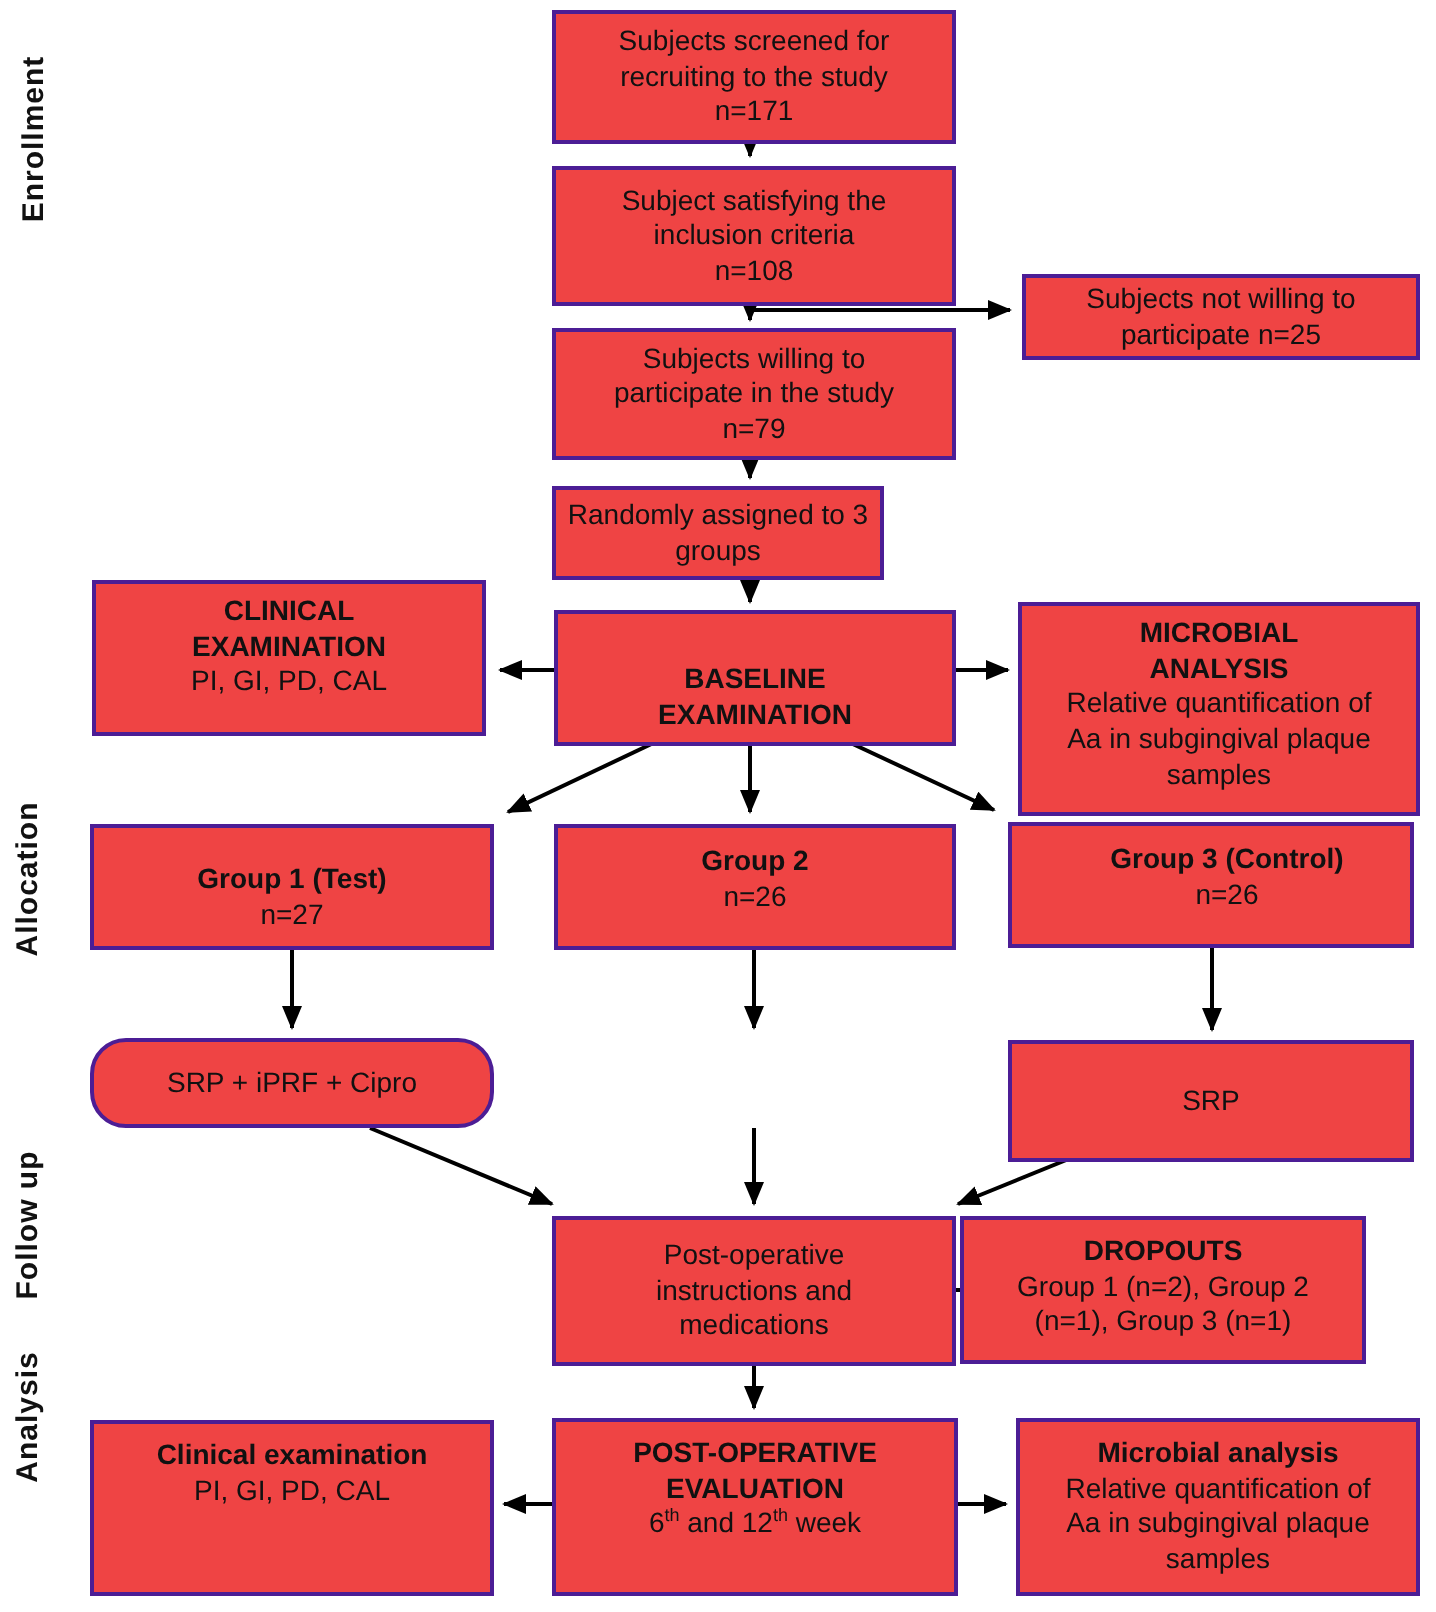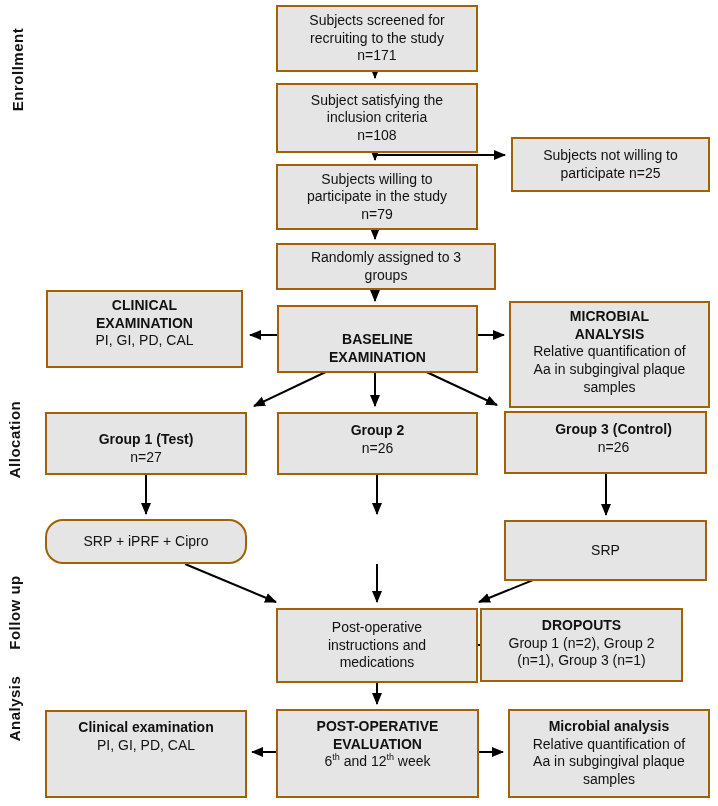--- a/index.html
+++ b/index.html
@@ -3,23 +3,23 @@
 <meta charset="utf-8">
 <style>
   html,body { margin:0; padding:0; background:#ffffff; }
   #canvas {
     position:relative; width:718px; height:806px; background:#ffffff;
     font-family:"Liberation Sans","DejaVu Sans",sans-serif; color:#111;
     overflow:hidden;
   }
   #arrows { position:absolute; left:0; top:0; pointer-events:none; }
   .box {
-    position:absolute; box-sizing:border-box; background:#e5e5e5;
-    border:2px solid #a16207; display:flex; flex-direction:column;
-    text-align:center; font-size:14px; line-height:1.26;
+    position:absolute; box-sizing:border-box; background:#ef4444;
+    border:2px solid #4c1d95; display:flex; flex-direction:column;
+    align-items:center; text-align:center; font-size:14px; line-height:1.26;
     white-space:pre-line;
   }
   .box.center-v { justify-content:center; }
   .box.top-v { justify-content:flex-start; padding-top:5px; }
   .box .t { font-weight:bold; }
   .stage-label {
     position:absolute; font-weight:bold; font-size:15px; white-space:nowrap;
     text-align:center; transform:rotate(-90deg); transform-origin:center;
     letter-spacing:0.5px;
   }
@@ -70,32 +70,32 @@
 recruiting to the study
 n=171</span>
   </div>
 
   <div class="box center-v" style="left:276px; top:83px; width:202px; height:70px;">
     <span>Subject satisfying the
 inclusion criteria
 n=108</span>
   </div>
 
-  <div class="box center-v" style="left:511px; top:137px; width:199px; height:55px;">
+  <div class="box center-v" style="left:511px; top:137px; width:199px; height:43px;">
     <span>Subjects not willing to
 participate n=25</span>
   </div>
 
   <div class="box center-v" style="left:276px; top:164px; width:202px; height:66px;">
     <span>Subjects willing to
 participate in the study
 n=79</span>
   </div>
 
-  <div class="box center-v" style="left:276px; top:243px; width:220px; height:47px;">
+  <div class="box center-v" style="left:276px; top:243px; width:166px; height:47px;">
     <span>Randomly assigned to 3
 groups</span>
   </div>
 
   <div class="box top-v" style="left:46px; top:290px; width:197px; height:78px;">
     <span class="t">CLINICAL
 EXAMINATION</span>
     <span>PI, GI, PD, CAL</span>
   </div>
 

